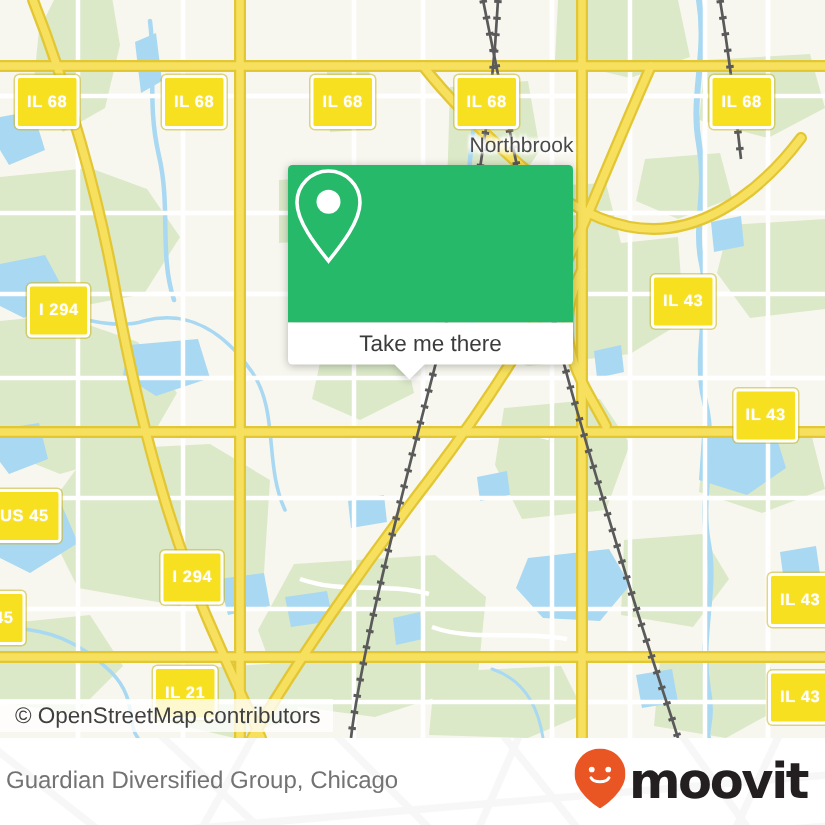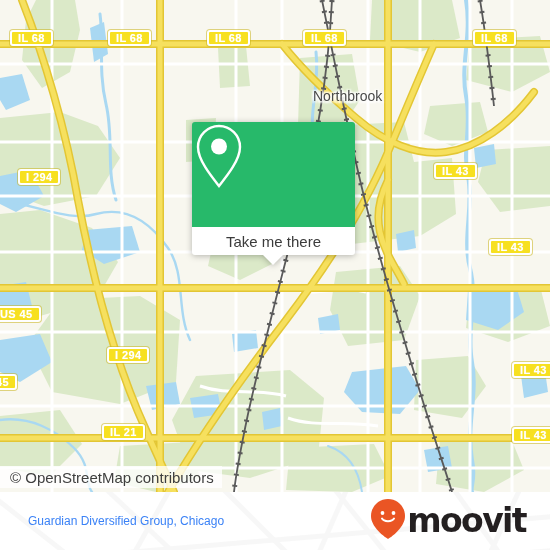--- a/index.html
+++ b/index.html
@@ -23,47 +23,47 @@
   .shield {
     position:absolute;
     background:#f7e020;
     border:2px solid #ffffff;
     border-radius:3px;
     color:#ffffff;
     font-size:11px;
     font-weight:bold;
     letter-spacing:.4px;
     line-height:15px;
-    height:16px;
+    height:36px;
     padding:0 6px;
     white-space:nowrap;
     text-align:center;
     box-shadow:0 0 0 1px rgba(200,180,30,.55);
     -webkit-text-stroke:0;
     text-shadow:0 0 1px rgba(255,255,255,.5);
-    display:flex; align-items:center; justify-content:center;
+    display:flex; align-items:center; justify-content:center;margin-top:20px;
   }
 
   
   .place-label {
     position:absolute;
     font-size:14px;
     color:#4a4a4a;
     white-space:nowrap;
     text-shadow:
       -1.5px -1.5px 2px #fff, 1.5px -1.5px 2px #fff,
       -1.5px 1.5px 2px #fff, 1.5px 1.5px 2px #fff,
       0 0 3px #fff;
   }
 
   
   #popup {
     position:absolute;
-    left:192px; top:122px;
-    width:163px;
+    left:192px; top:110px;
+    width:190px;
     filter:drop-shadow(0 1px 3px rgba(0,0,0,.28));
   }
   #popup-green {
     height:105px;
     background:#27b96a;
     border-radius:3px 3px 0 0;
     display:flex; align-items:center; justify-content:center;
   }
   #popup-pin svg { display:block; }
   #popup-button {
@@ -105,29 +105,29 @@
     overflow:hidden;
   }
   #footer-watermark {
     position:absolute; left:0; top:-46px;
     width:550px; height:150px;
     opacity:.30;
     pointer-events:none;
   }
   #footer-title {
     position:absolute;
-    left:28px; top:0; height:58px;
+    left:4px; top:0; height:58px;
     display:flex; align-items:center;
-    font-size:12px;
-    color:#3b82f6;
+    font-size:16px;
+    color:#737373;
     white-space:nowrap;
   }
   #logo {
     position:absolute;
-    right:24px; top:0; height:58px;
+    right:12px; top:0; height:58px;
     display:flex; align-items:center;
   }
   #logo-pin { margin-right:2px; }
   #logo-word {
     font-family:"DejaVu Sans", sans-serif;
     font-size:33px;
     font-weight:bold;
     letter-spacing:-1.6px;
     color:#231f20;
     line-height:1;

